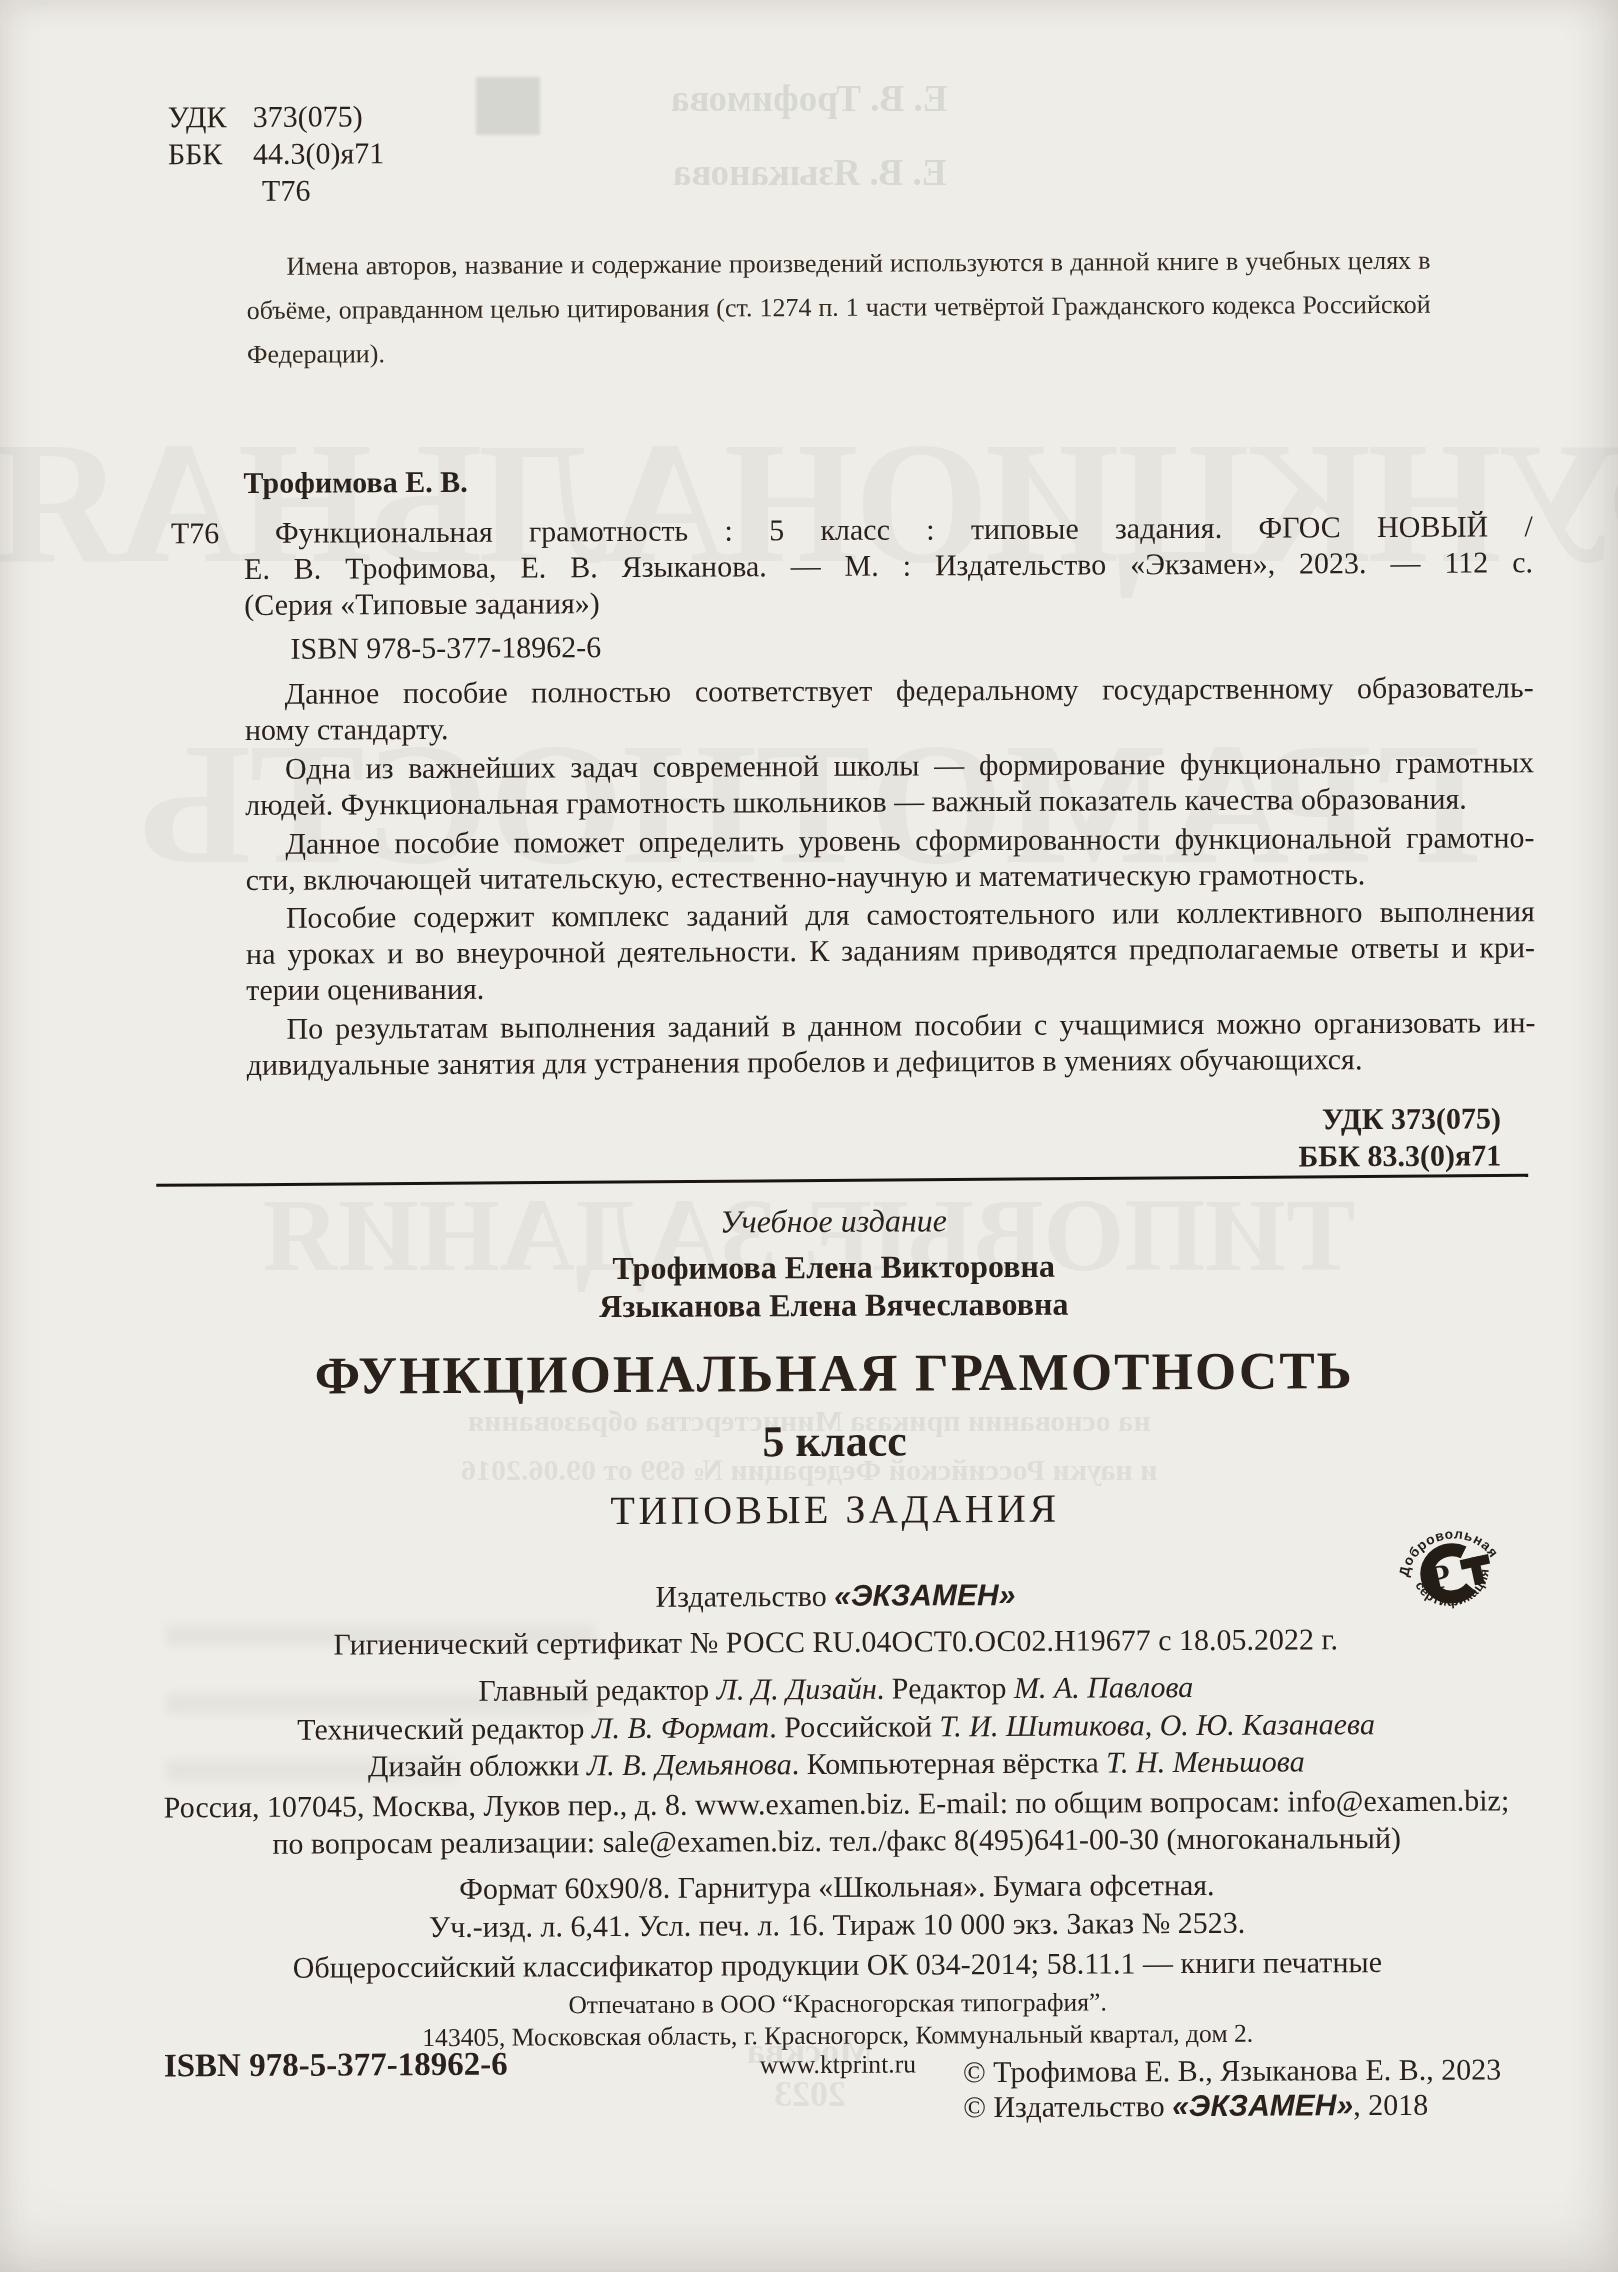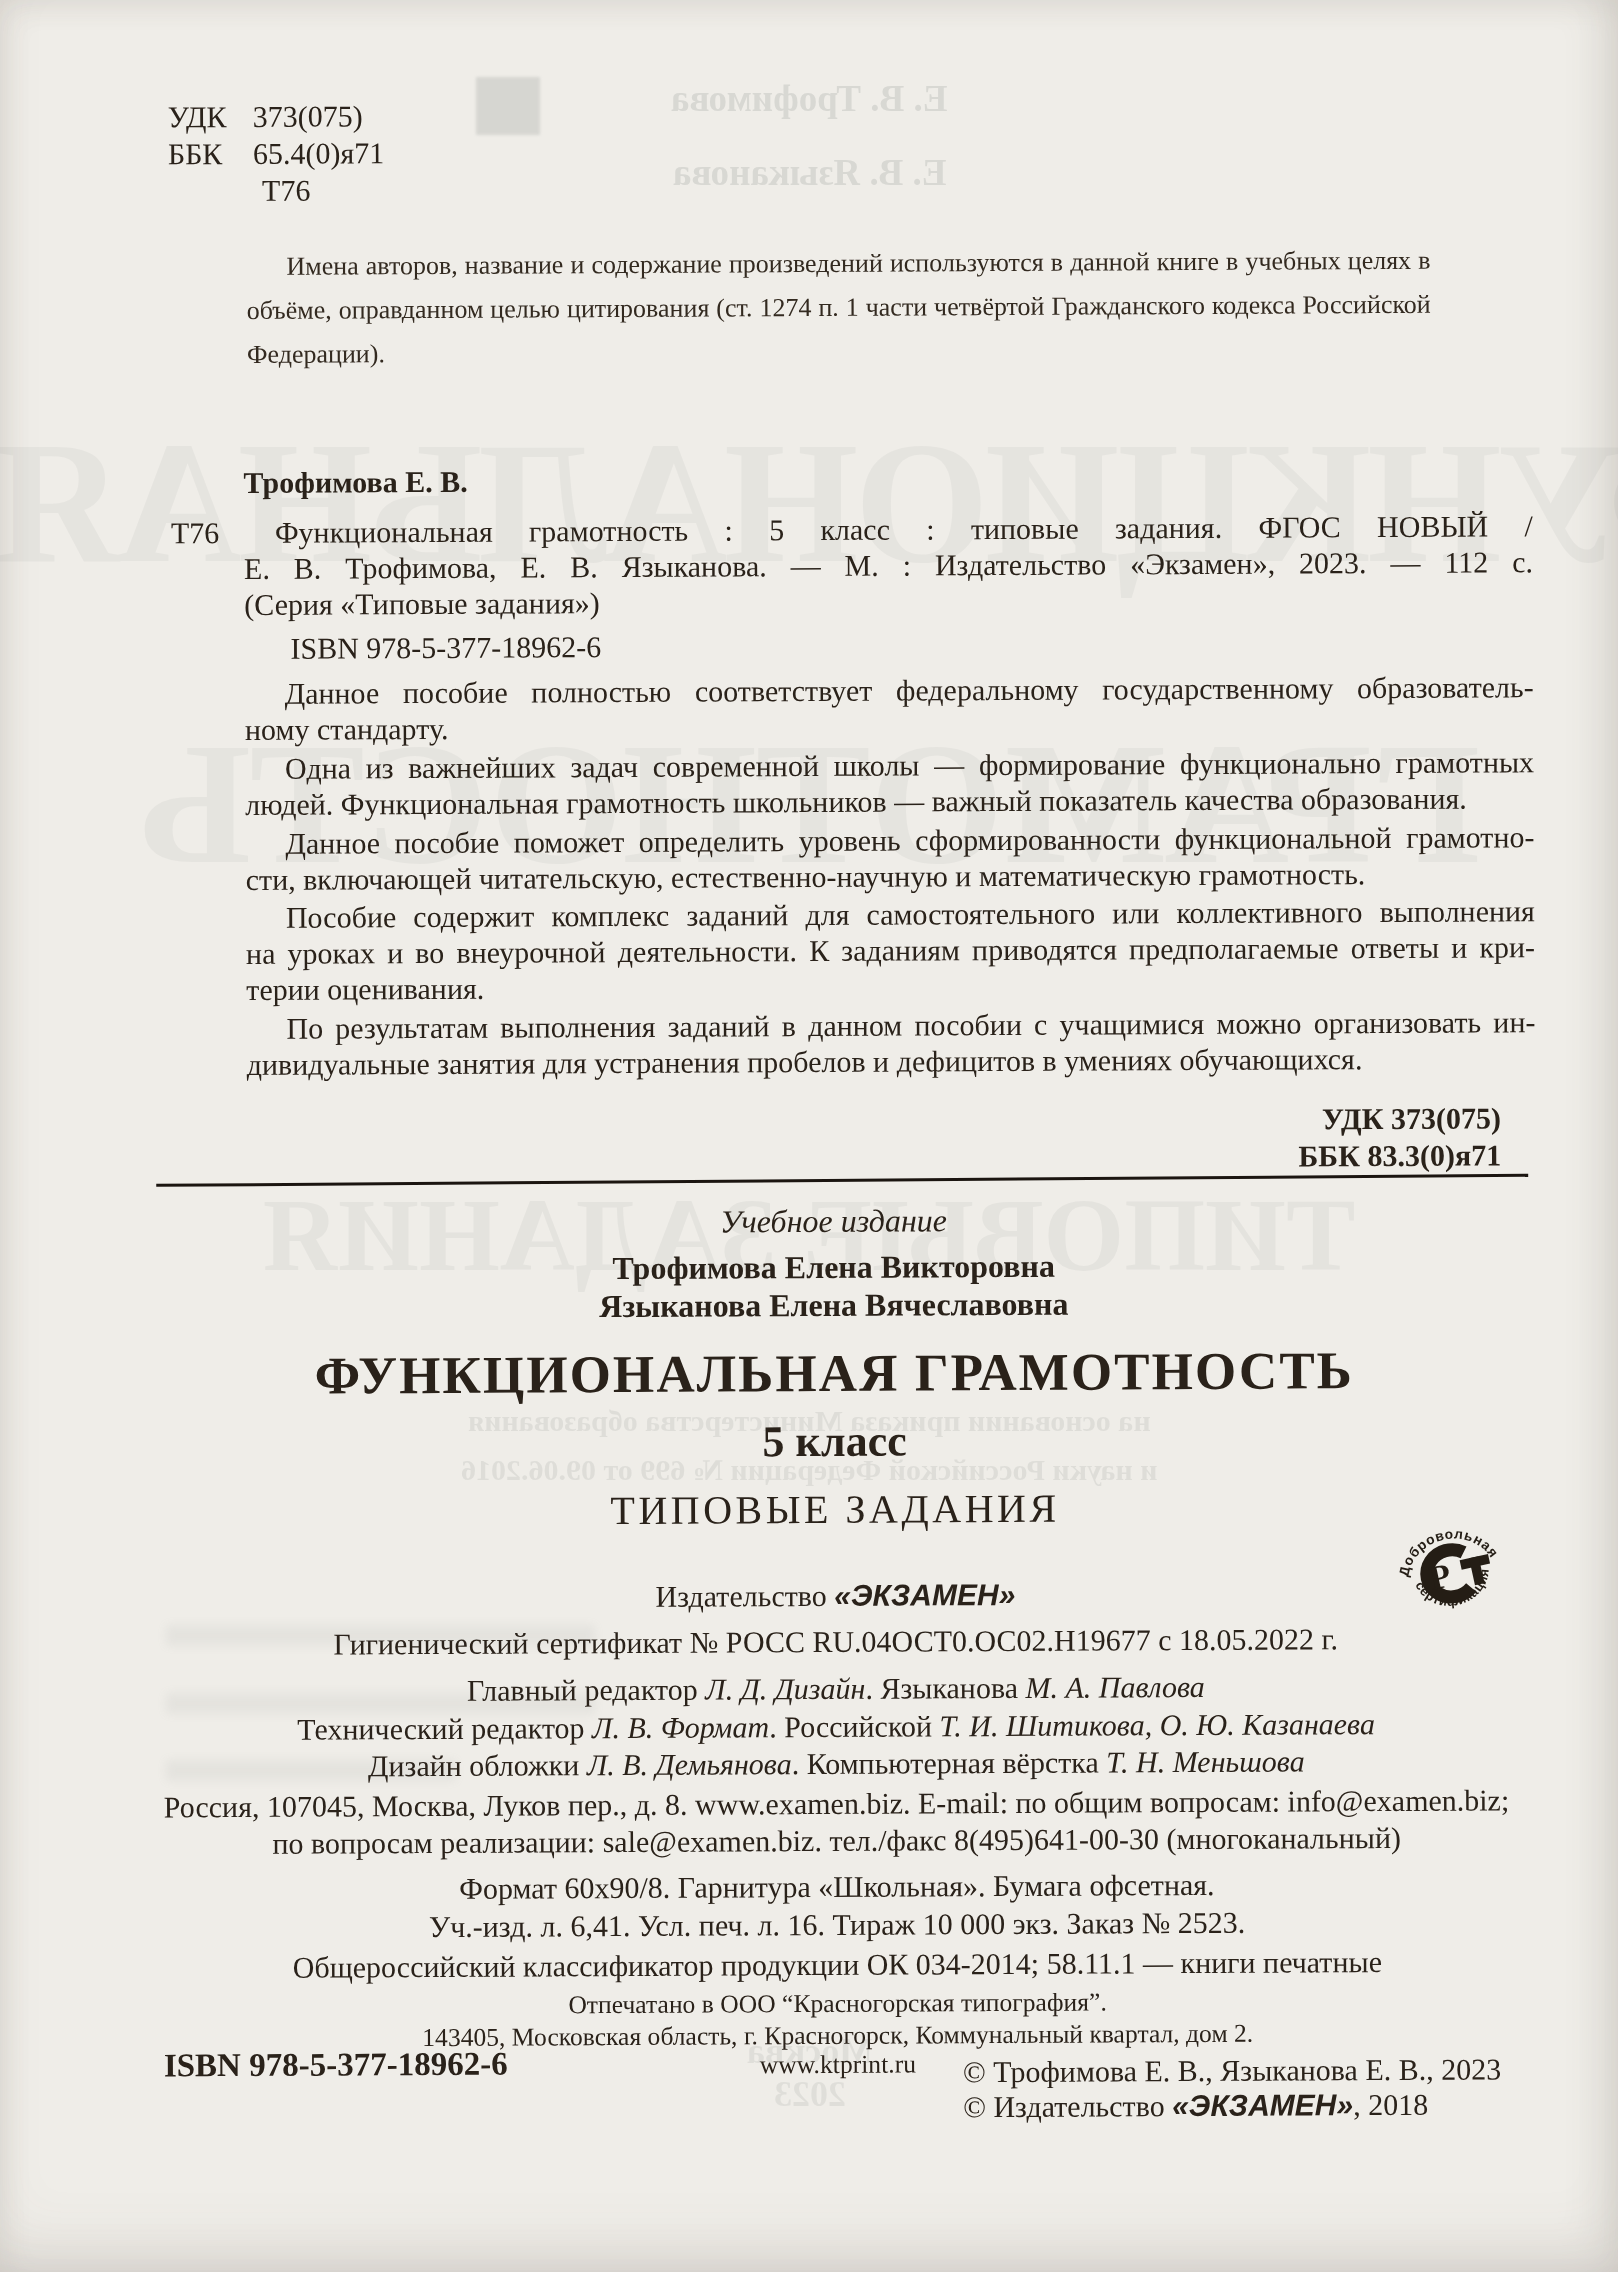--- a/index.html
+++ b/index.html
@@ -104,21 +104,21 @@
   <div class="ghost gh-bar" style="top:1625px"></div>
   <div class="ghost gh-bar" style="top:1693px"></div>
   <div class="ghost gh-bar" style="top:1760px;width:290px"></div>
   <div class="ghost gh-ctr gh-city"><span class="mirror" style="display:inline-block">Москва</span></div>
   <div class="ghost gh-ctr gh-year"><span class="mirror" style="display:inline-block">2023</span></div>
 
   <div class="content">
 
     <div class="abs topclass">
       <div><span class="lab">УДК</span><span>373(075)</span></div>
-      <div><span class="lab">ББК</span><span>65.4(0)я71</span></div>
+      <div><span class="lab">ББК</span><span>44.3(0)я71</span></div>
       <div class="code">Т76</div>
     </div>
 
     <div class="abs usage">
       <div class="jl ind">Имена авторов, название и содержание произведений используются в данной книге в учебных целях в</div>
       <div class="jl">объёме, оправданном целью цитирования (ст. 1274 п. 1 части четвёртой Гражданского кодекса Российской</div>
       <div class="ll">Федерации).</div>
     </div>
 
     <div class="abs cat-author b">Трофимова Е. В.</div>
@@ -163,21 +163,21 @@
 
     <div class="abs ctr ed-type">Учебное издание</div>
     <div class="abs ctr ed-a1">Трофимова Елена Викторовна</div>
     <div class="abs ctr ed-a2">Языканова Елена Вячеславовна</div>
     <div class="abs ctr ed-title">ФУНКЦИОНАЛЬНАЯ ГРАМОТНОСТЬ</div>
     <div class="abs ctr ed-grade">5 класс</div>
     <div class="abs ctr ed-series">ТИПОВЫЕ ЗАДАНИЯ</div>
 
     <div class="abs ctr publine"><span>Издательство </span><span class="exam">«ЭКЗАМЕН»</span></div>
     <div class="abs ctr imp hyg">Гигиенический сертификат № РОСС RU.04ОСТ0.ОС02.Н19677 с 18.05.2022 г.</div>
-    <div class="abs ctr imp edl1"><span>Главный редактор </span><i>Л. Д. Дизайн</i><span>. Языканова </span><i>М. А. Павлова</i></div>
+    <div class="abs ctr imp edl1"><span>Главный редактор </span><i>Л. Д. Дизайн</i><span>. Редактор </span><i>М. А. Павлова</i></div>
     <div class="abs ctr imp edl2"><span>Технический редактор </span><i>Л. В. Формат</i><span>. Российской </span><i>Т. И. Шитикова, О. Ю. Казанаева</i></div>
     <div class="abs ctr imp edl3"><span>Дизайн обложки </span><i>Л. В. Демьянова</i><span>. Компьютерная вёрстка </span><i>Т. Н. Меньшова</i></div>
     <div class="abs ctr imp adr1">Россия, 107045, Москва, Луков пер., д. 8. www.examen.biz. E-mail: по общим вопросам: info@examen.biz;</div>
     <div class="abs ctr imp adr2">по вопросам реализации: sale@examen.biz. тел./факс 8(495)641-00-30 (многоканальный)</div>
     <div class="abs ctr imp fmt">Формат 60х90/8. Гарнитура «Школьная». Бумага офсетная.</div>
     <div class="abs ctr imp run">Уч.-изд. л. 6,41. Усл. печ. л. 16. Тираж 10 000 экз. Заказ № 2523.</div>
     <div class="abs ctr imp clsf">Общероссийский классификатор продукции ОК 034-2014; 58.11.1 — книги печатные</div>
     <div class="abs ctr prn prn1">Отпечатано в ООО “Красногорская типография”.</div>
     <div class="abs ctr prn prn2">143405, Московская область, г. Красногорск, Коммунальный квартал, дом 2.</div>
     <div class="abs ctr prn prn3">www.ktprint.ru</div>

